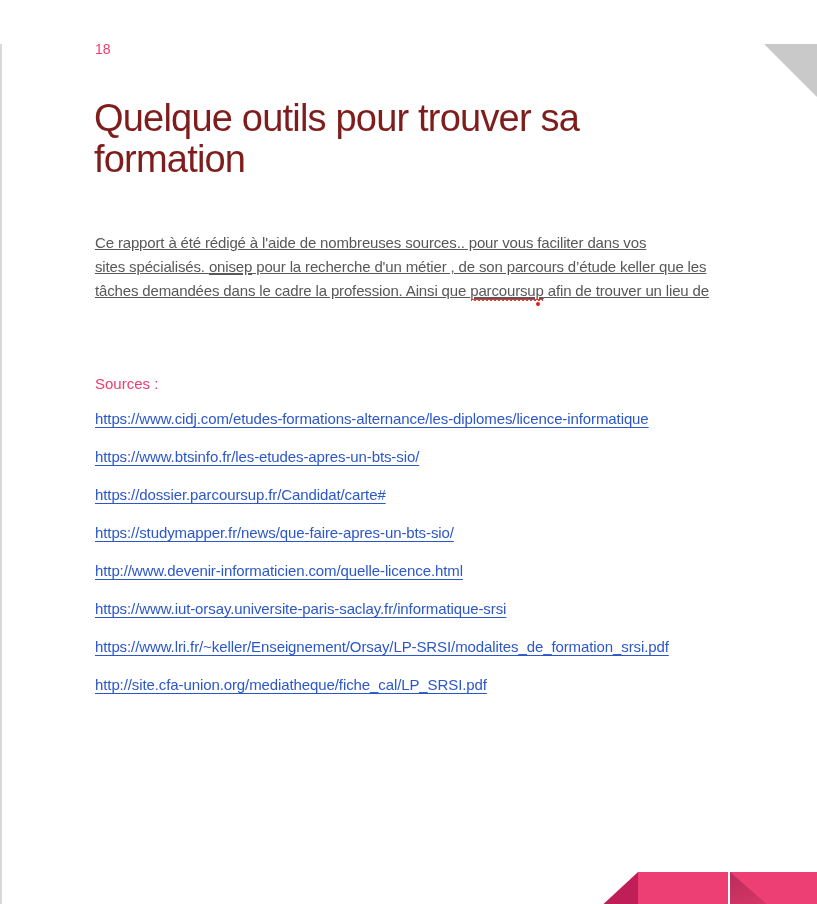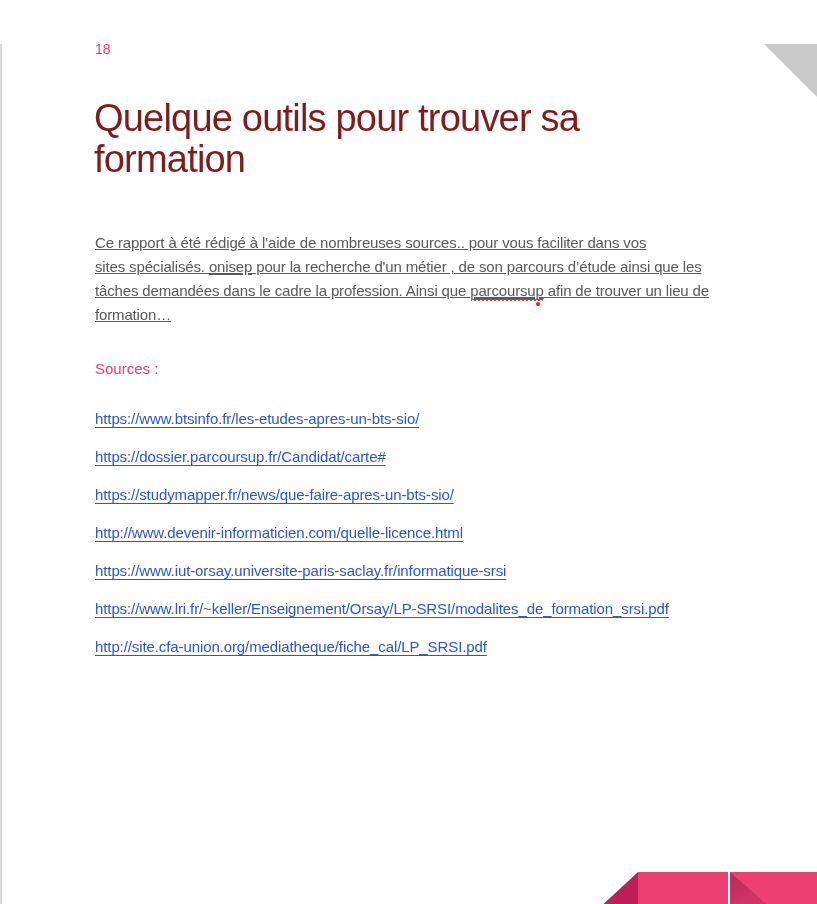--- a/index.html
+++ b/index.html
@@ -68,21 +68,21 @@
   }
   .spell-dot {
     position: absolute;
     left: 536px; top: 258px;
     width: 4px; height: 4px;
     border-radius: 50%;
     background: #e21b1b;
   }
   .sources-label {
     position: absolute;
-    left: 95px; top: 316px;
+    left: 95px; top: 331px;
     font-size: 15px;
     color: #ee3a71;
   }
   .links-list {
     position: absolute;
     left: 95px; top: 366px;
   }
   .doc-link {
     display: block;
     height: 16px;
@@ -140,30 +140,30 @@
 
   <div class="page-number">18</div>
 
   <h1 class="doc-title" style="margin:0;">
     <span class="title-line">Quelque outils pour trouver sa</span>
     <span class="title-line">formation</span>
   </h1>
 
   <div class="intro" id="intro-paragraph">
       <div class="para-line"><span>Ce rapport à été rédigé à l'aide de nombreuses sources.. pour vous faciliter dans vos</span></div>
-      <div class="para-line"><span>sites spécialisés. </span><a href="#" class="inline-link">onisep</a><span> pour la recherche d'un métier , de son parcours d’étude ainsi que les</span></div>
+      <div class="para-line"><span>sites spécialisés. </span><a href="#" class="inline-link">onisep</a><span> pour la recherche d'un métier , de son parcours d’étude keller que les</span></div>
       <div class="para-line"><span>tâches demandées dans le cadre la profession. Ainsi que </span><a href="#" class="inline-link spell">parcoursup</a><span> afin de trouver un lieu de</span></div>
-      <div class="para-line"><span>formation…</span></div>
     </div>
 
   <div class="spell-dot"></div>
 
   <div class="sources-label">Sources :</div>
 
   <div class="links-list" id="links-list">
+      <a href="#" class="doc-link">https://www.cidj.com/etudes-formations-alternance/les-diplomes/licence-informatique</a>
       <a href="#" class="doc-link">https://www.btsinfo.fr/les-etudes-apres-un-bts-sio/</a>
       <a href="#" class="doc-link">https://dossier.parcoursup.fr/Candidat/carte#</a>
       <a href="#" class="doc-link">https://studymapper.fr/news/que-faire-apres-un-bts-sio/</a>
       <a href="#" class="doc-link">http://www.devenir-informaticien.com/quelle-licence.html</a>
       <a href="#" class="doc-link">https://www.iut-orsay.universite-paris-saclay.fr/informatique-srsi</a>
       <a href="#" class="doc-link">https://www.lri.fr/~keller/Enseignement/Orsay/LP-SRSI/modalites_de_formation_srsi.pdf</a>
       <a href="#" class="doc-link">http://site.cfa-union.org/mediatheque/fiche_cal/LP_SRSI.pdf</a>
     </div>
 
   <div class="shape-dark-triangle"></div>

